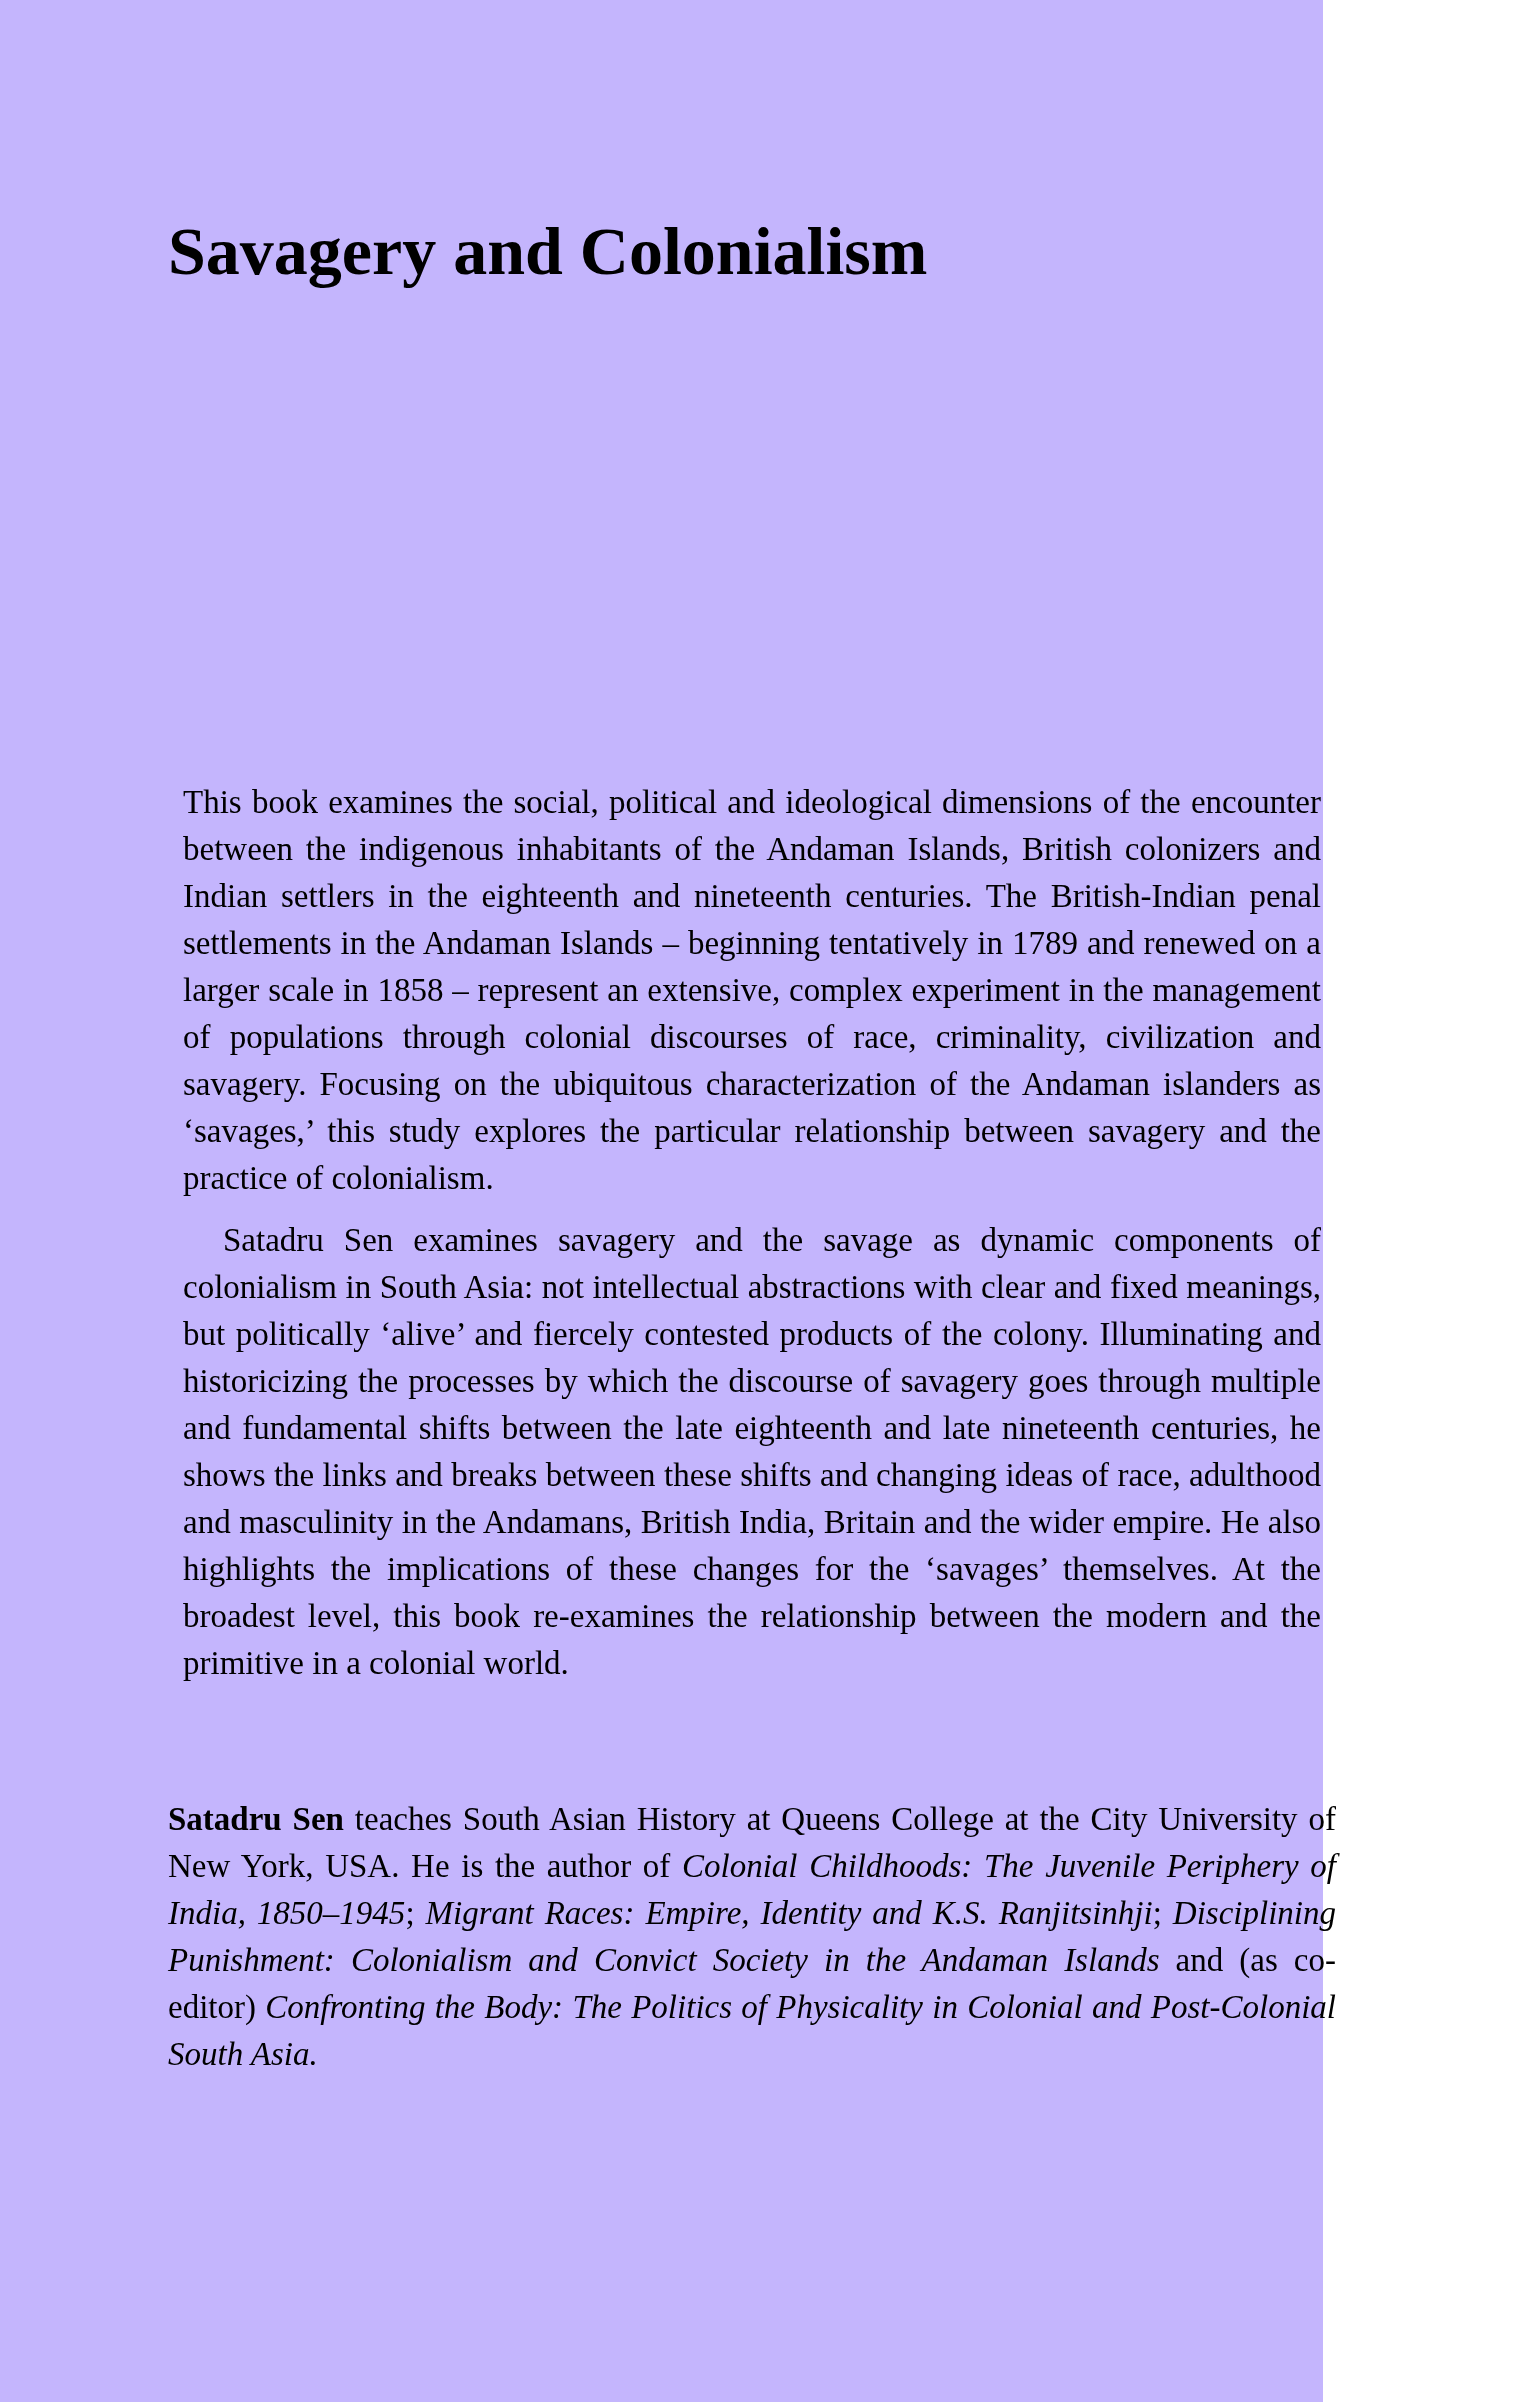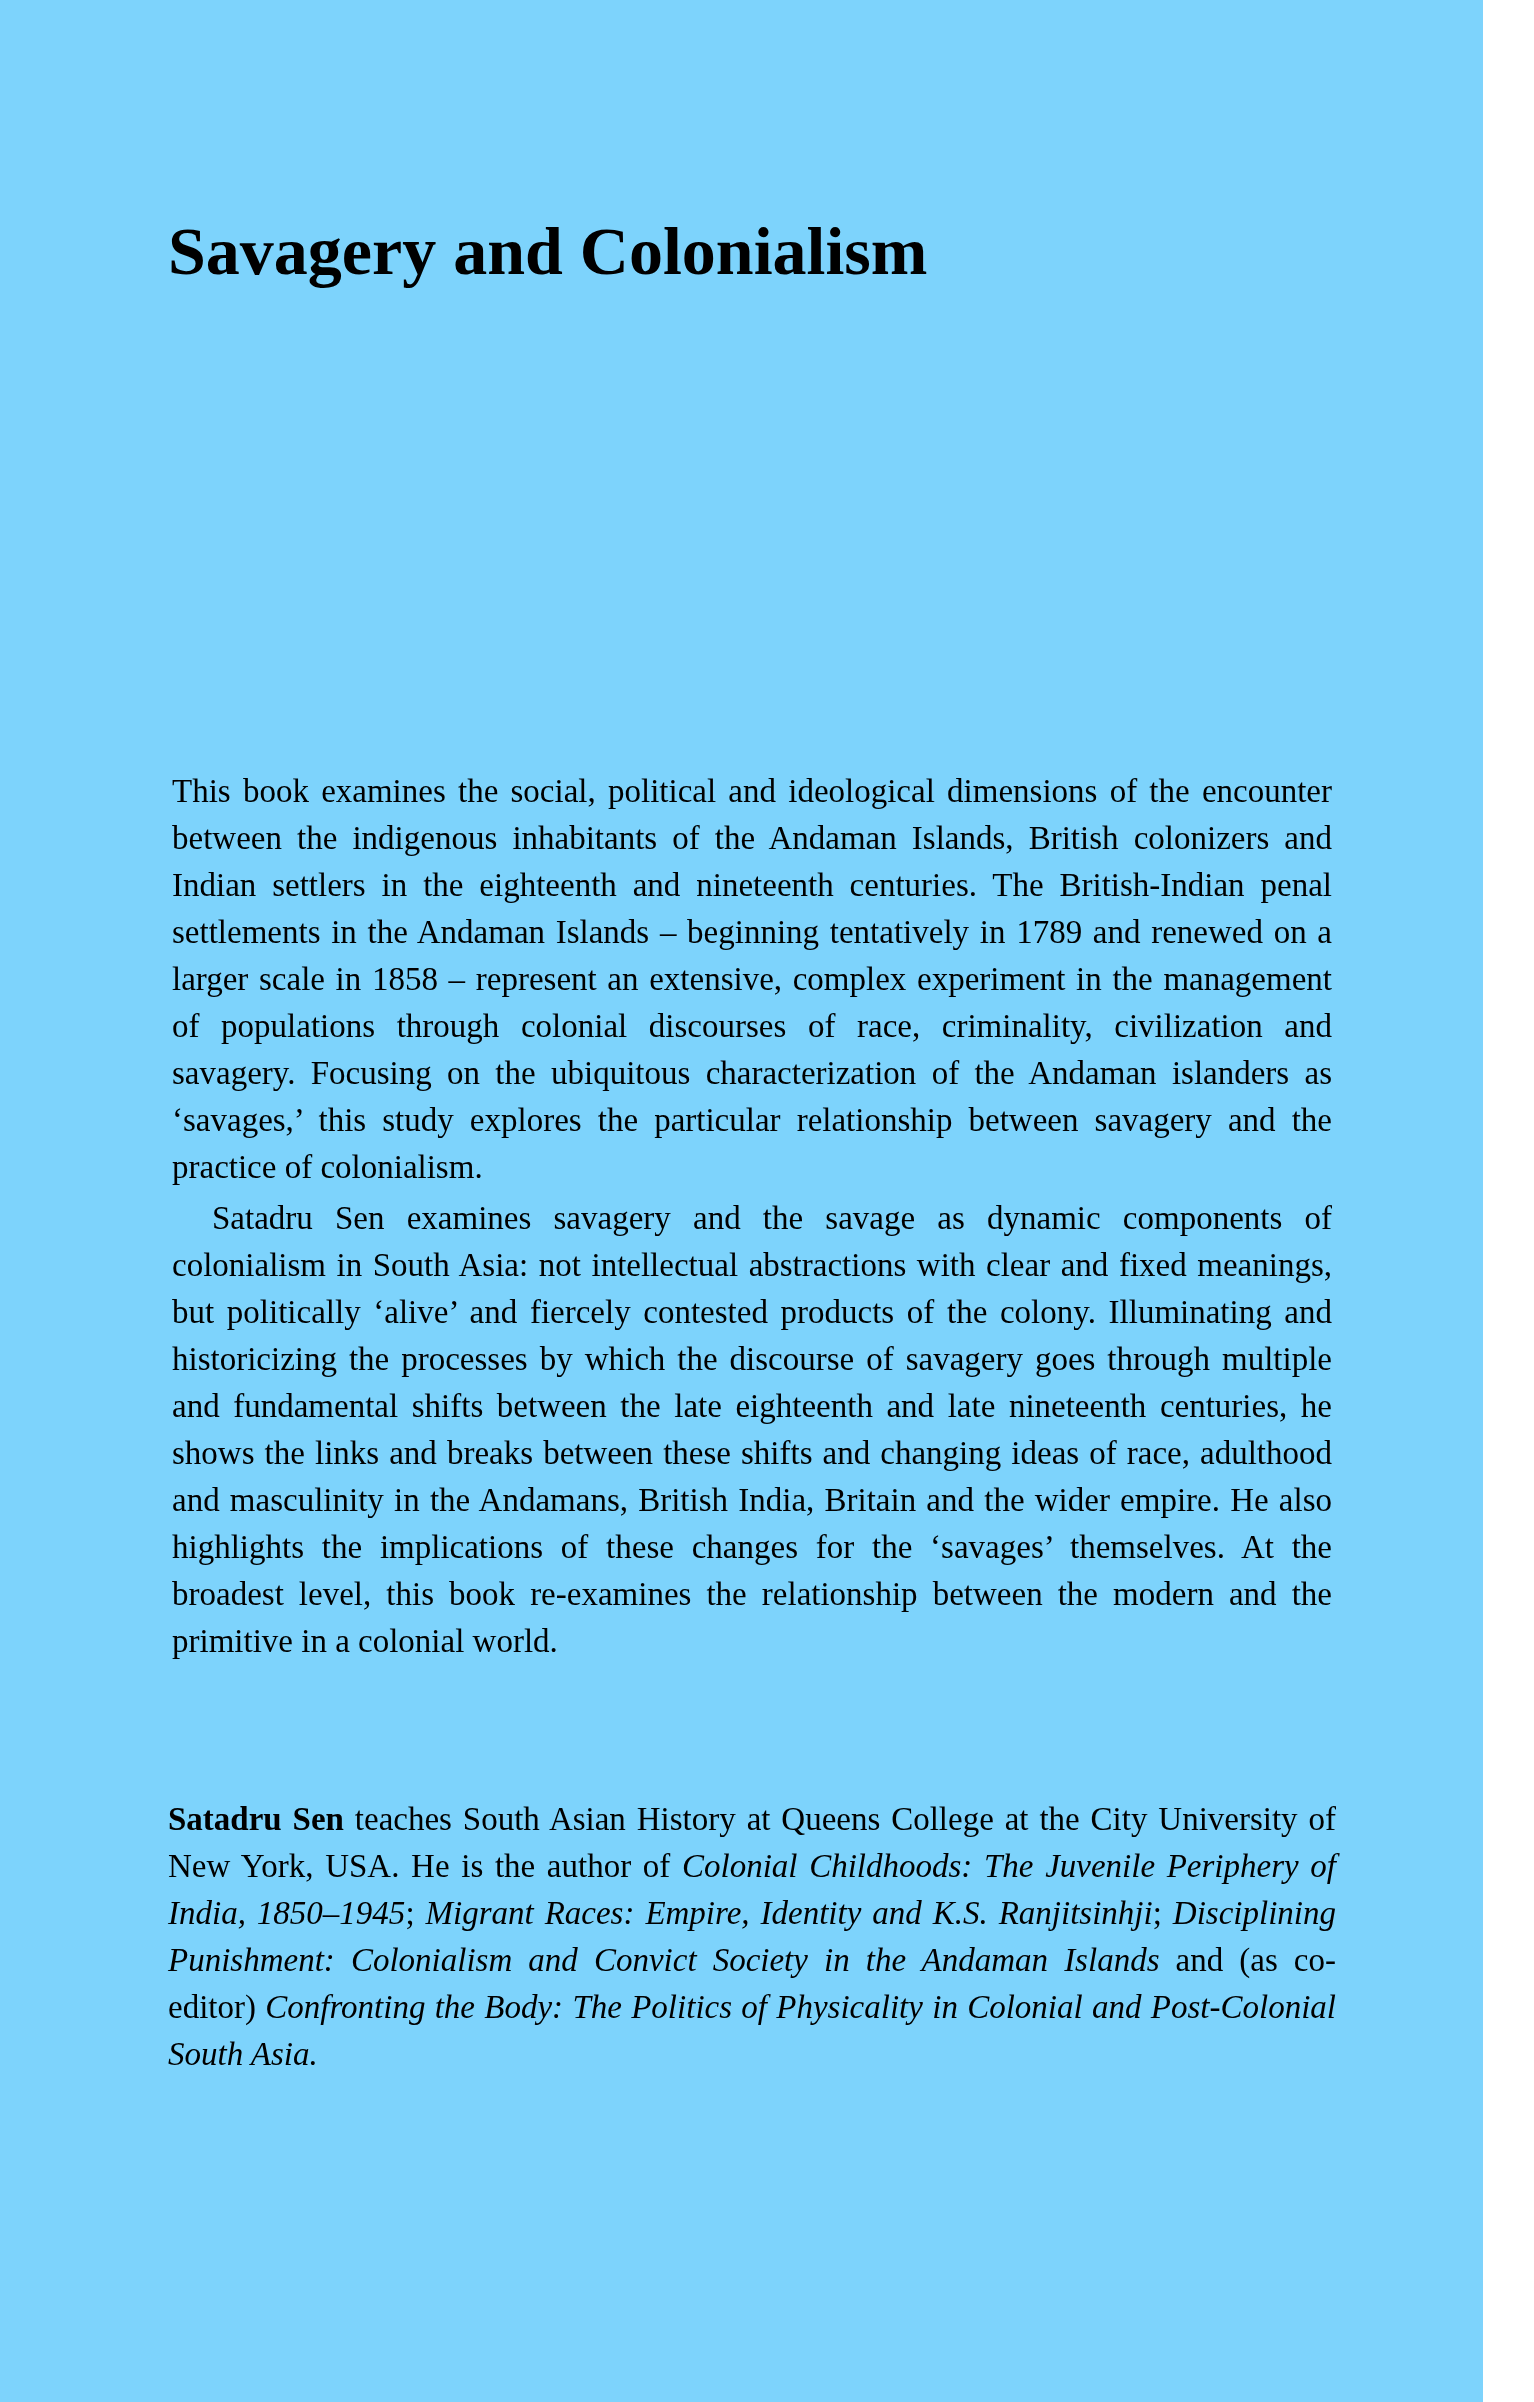--- a/index.html
+++ b/index.html
@@ -12,23 +12,23 @@
       height: 2402px;
       position: relative;
       overflow: hidden;
       color: #000000;
       font-family: "Liberation Serif", "DejaVu Serif", serif;
     }
     .page {
       position: absolute;
       left: 0;
       top: 0;
-      width: 1483px;
+      width: 1323px;
       height: 2402px;
-      background: #7dd3fc;
+      background: #c4b5fd;
     }
     .title {
       position: absolute;
       left: 168px;
       top: 213px;
       margin: 0;
       font-family: "Liberation Serif", "DejaVu Serif", serif;
       font-weight: bold;
       font-size: 68px;
       line-height: 77px;
@@ -45,21 +45,21 @@
       width: 1168px;
       font-size: 33px;
       line-height: 47px;
       text-align: justify;
       color: #000;
     }
     .blurb {
       top: 764px;
     }
     .blurb p {
-      margin: 4px;
+      margin: 15px;
       text-align: justify;
       hyphens: none;
     }
     .blurb p + p {
       text-indent: 40px;
     }
     .bio {
       top: 1796px;
     }
     .bio p {

